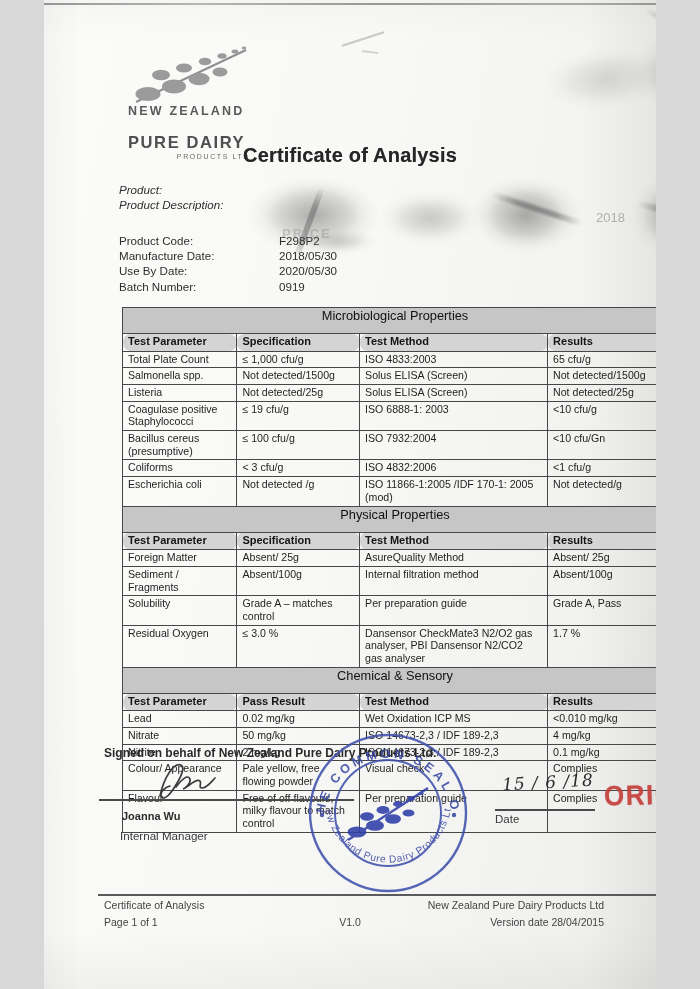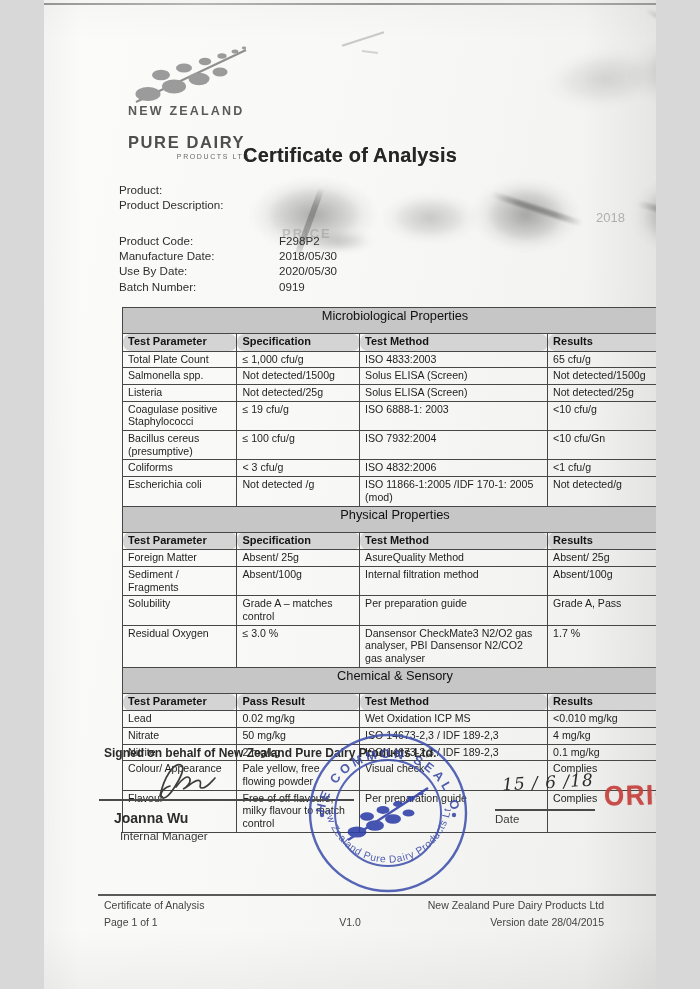--- a/index.html
+++ b/index.html
@@ -25,39 +25,39 @@
   #logo-line2{ font-size:16.5px; letter-spacing:1.6px; font-weight:600; color:#4e4e4e; margin-top:15px;}
   #logo-line3{ font-size:7px; letter-spacing:1.6px; color:#6a6a6a; text-align:right; margin-top:1px; }
 
   
   #title{ top:144px; left:0; width:100%; text-align:center;
     font-size:20px; font-weight:bold; color:#262626; letter-spacing:.2px;
     text-shadow:0 0 .6px rgba(40,40,40,.55); }
 
   
   .prod-group{ left:75px; width:430px; }
-  #prod-group-1{ top:182px; }
+  #prod-group-1{ top:182px;font-style:italic; }
   #prod-group-2{ top:233px; }
   .prod-row{ display:flex; line-height:15.2px; font-size:11.6px; color:#2e2e2e; }
   .prod-label{ width:160px; flex:none; }
   .prod-value{ flex:1; }
   #faint-price{ left:238px; top:226px; font-size:13px; color:#8a8a8a; opacity:.4; letter-spacing:2px; font-weight:bold; }
   #faint-year{ left:552px; top:210px; font-size:13px; color:#9a9a9a; opacity:.75; }
 
   
   #coa-tables{ left:78px; top:307px; width:546px; }
   table.coa{ border-collapse:collapse; width:100%; color:#1e1e1e; border:1.6px solid #3a3a3a; }
   table.coa td{ border:1px solid #474747; padding:1px 5px 2px; font-size:10.6px; line-height:1.2; vertical-align:top; }
   table.coa td.sec-title{ text-align:center; font-weight:normal; font-size:12.8px; background:#c6c6c6; padding:0 0 10px; color:#111; }
   table.coa tr.hdr td{ font-weight:bold; background:#d4d4d4; font-size:11px; color:#141414;border-radius:8px; }
 
   
   #signed-heading{ left:60px; top:746px; font-size:12px; font-weight:bold; color:#2a2a2a; }
   #sig-line{ top:799px; left:55px; width:255px; height:1.5px; background:#4a4a4a; }
-  #sig-name{ left:70px; top:810px; font-size:14px; font-weight:bold; color:#2d2d2d; }
+  #sig-name{ left:78px; top:810px; font-size:11px; font-weight:bold; color:#2d2d2d; }
   #sig-role{ left:76px; top:829px; font-size:11.6px; color:#3a3a3a; }
   #signature-svg{ left:92px; top:755px; }
 
   
   #date-value{ left:458px; top:772px; font-family:"DejaVu Serif", serif; font-style:italic;
     font-size:17px; color:#2b2b2b; transform:rotate(-3deg); letter-spacing:1px; }
   #date-line{ top:809px; left:451px; width:100px; height:1.5px; background:#4a4a4a; }
   #date-label{ left:451px; top:813px; font-size:11.5px; color:#3a3a3a; }
   #original-stamp{ left:560px; top:779px; font-size:26px; font-weight:800; letter-spacing:1.5px;
     transform:rotate(-1.5deg) scaleY(1.08); opacity:.92; text-shadow:0 0 1px rgba(201,70,66,.6); }

